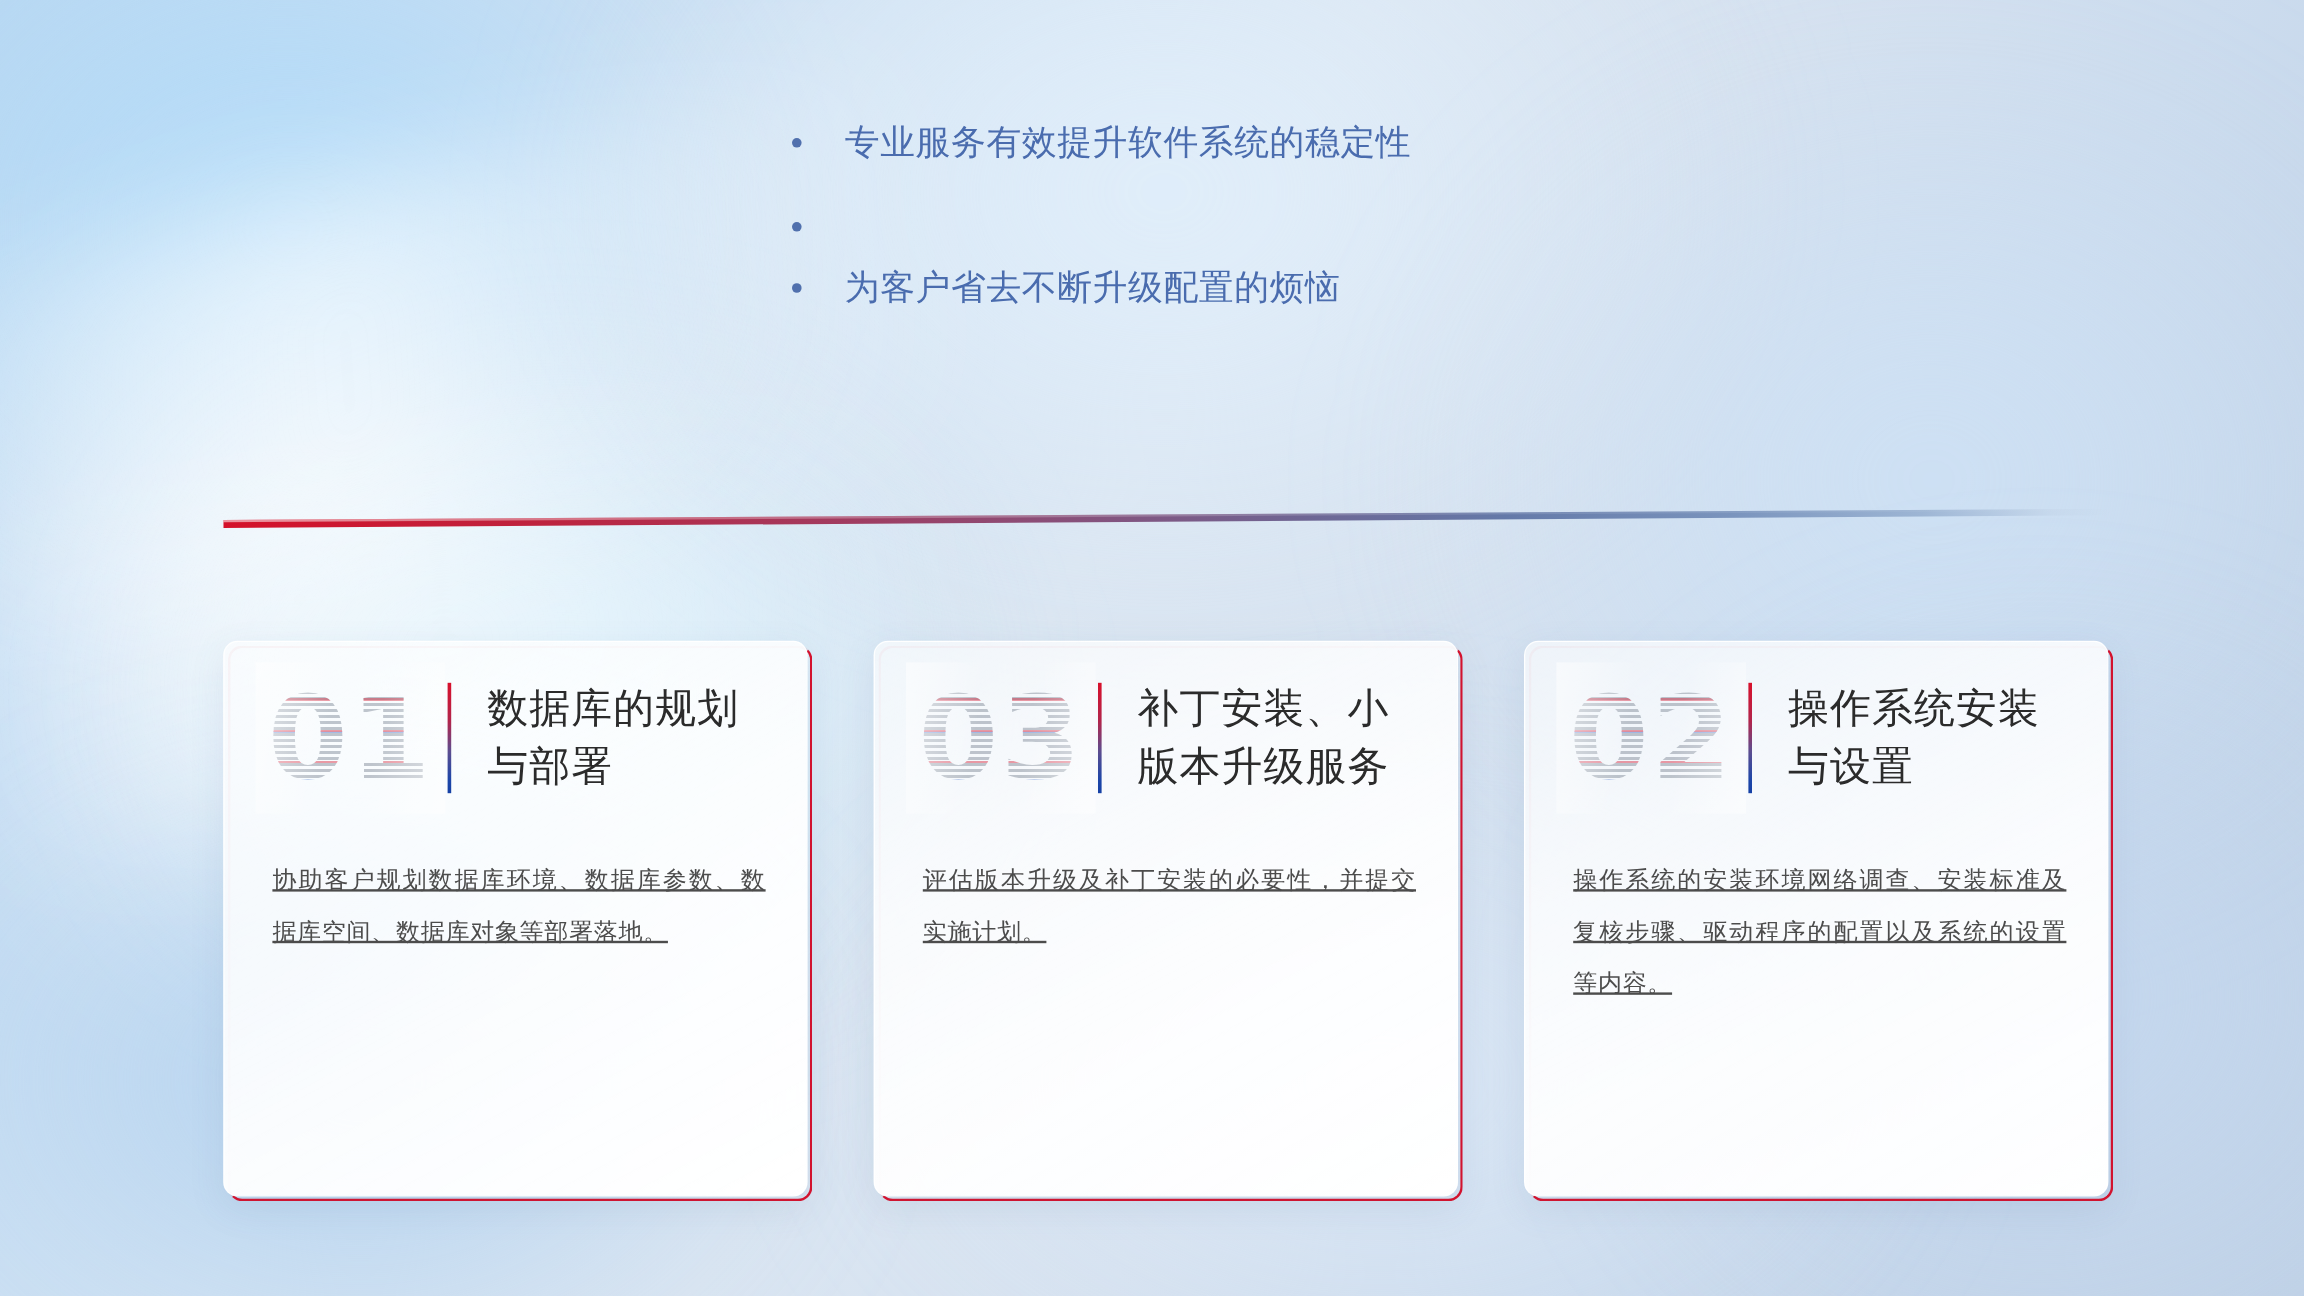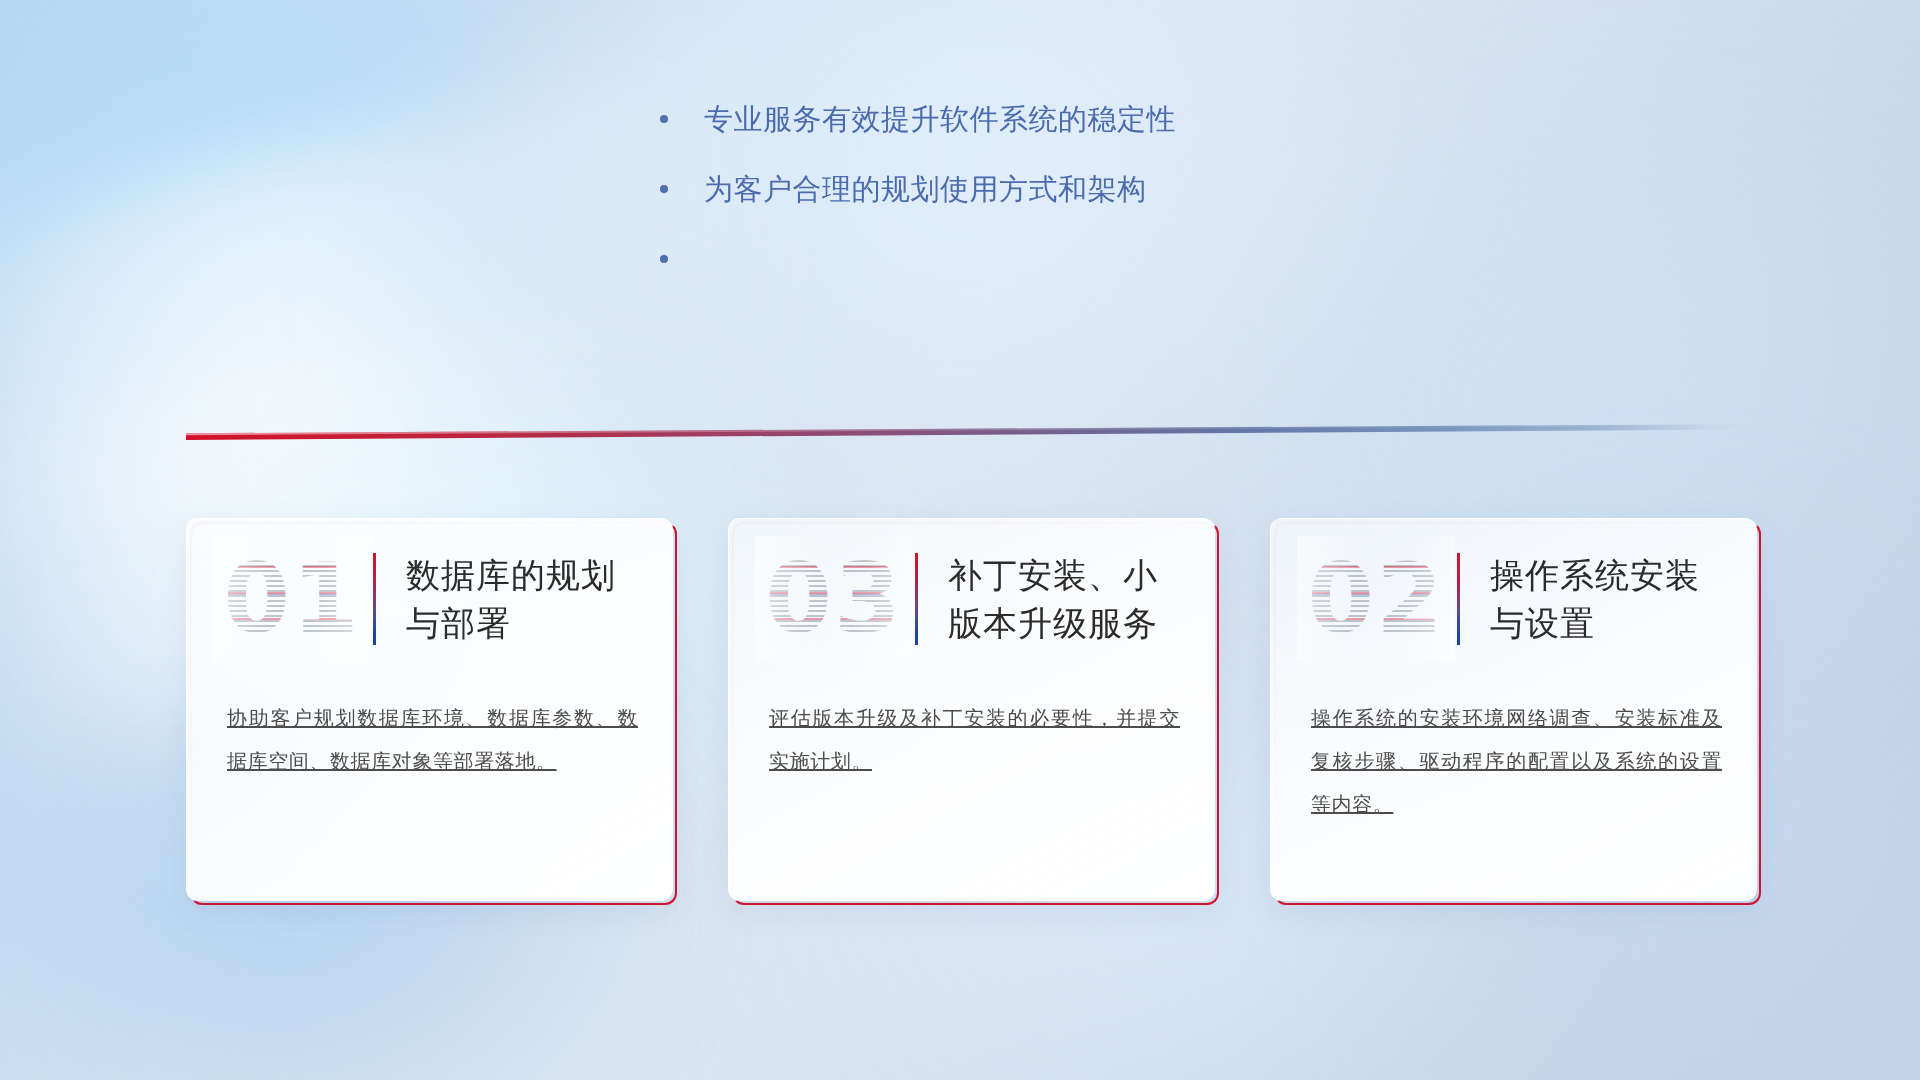--- a/index.html
+++ b/index.html
@@ -94,22 +94,23 @@
     clip-path:polygon(0% 58%, 100% 0%, 100% 10%, 0% 70%);
   }
 
   
   #cards {
     position:absolute; left:186px; top:518px;
     display:flex; gap:55px;
   }
   .card {
     position:relative;
-    width:487px; height:383px;
+    width:487px; height:463px;
     border-radius:12px;
+    margin-top:16px;
   }
   .card-edge {
     position:absolute; left:4px; top:4px; right:-4px; bottom:-4px;
     border-radius:12px;
     border:2px solid #d8102b;
     border-left-color:rgba(216,16,43,.10);
     border-top-color:rgba(216,16,43,.10);
   }
   .card-face {
     position:absolute; inset:0;
@@ -207,24 +208,24 @@
   <div class="streak2"></div>
 </div>
 
 <div id="bullets">
   <div class="bullet">
     <span class="dot"></span>
     <span class="btext">专业服务有效提升软件系统的稳定性</span>
   </div>
   <div class="bullet">
     <span class="dot"></span>
-    <span class="btext">为客户合理的规划使用方式和架构</span>
   </div>
   <div class="bullet">
     <span class="dot"></span>
+    <span class="btext">为客户省去不断升级配置的烦恼</span>
   </div>
 </div>
 
 <div id="divider">
   <div class="blade"></div>
   <div class="blade-hi"></div>
 </div>
 
 <div id="cards">
 

